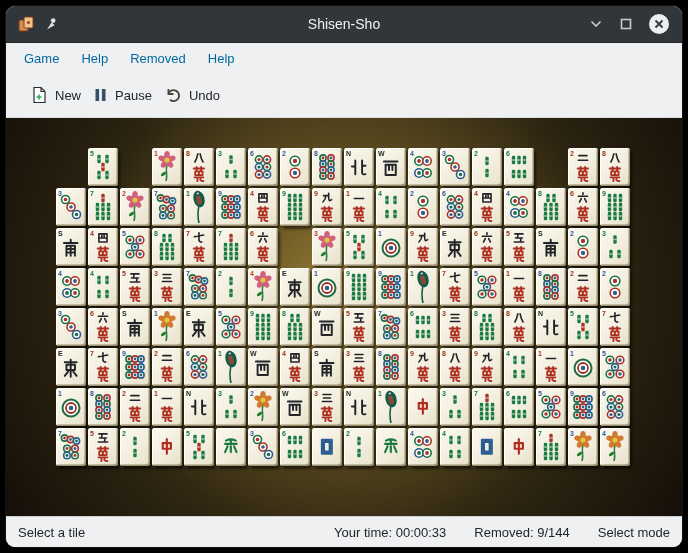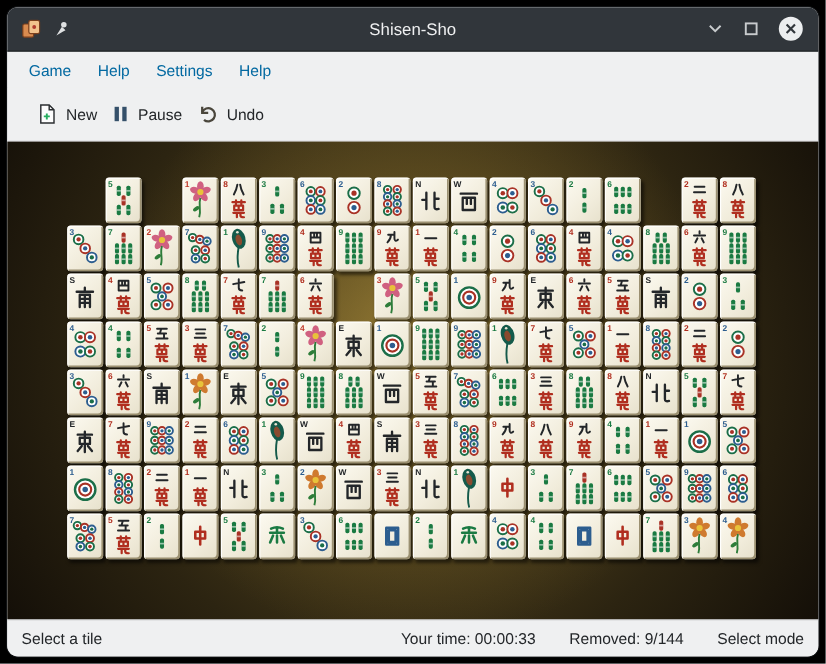--- a/index.html
+++ b/index.html
@@ -109,21 +109,21 @@
           <circle cx="11" cy="11" r="10" fill="#eceeef"></circle>
           <path d="M7.5,7.5 L14.5,14.5 M14.5,7.5 L7.5,14.5" stroke="#31363b" stroke-width="1.8"></path>
         </svg>
       </button>
     </div>
   </div>
 
   <div class="menubar">
     <span class="mitem">Game</span>
     <span class="mitem">Help</span>
-    <span class="mitem">Settings</span>
+    <span class="mitem">Removed</span>
     <span class="mitem">Help</span>
   </div>
 
   <div class="toolbar">
     <button class="tbtn">
       <span class="icon">
         <svg width="18" height="18" viewBox="0 0 18 18">
           <path d="M4,1.5 H11 L15,5.5 V16.5 H4 Z" fill="#fdfdfd" stroke="#2b2e31" stroke-width="1.2"></path>
           <path d="M11,1.5 V5.5 H15" fill="none" stroke="#2b2e31" stroke-width="1.2"></path>
           <path d="M9,8.5 V13.5 M6.5,11 H11.5" stroke="#27ae60" stroke-width="1.6"></path>

